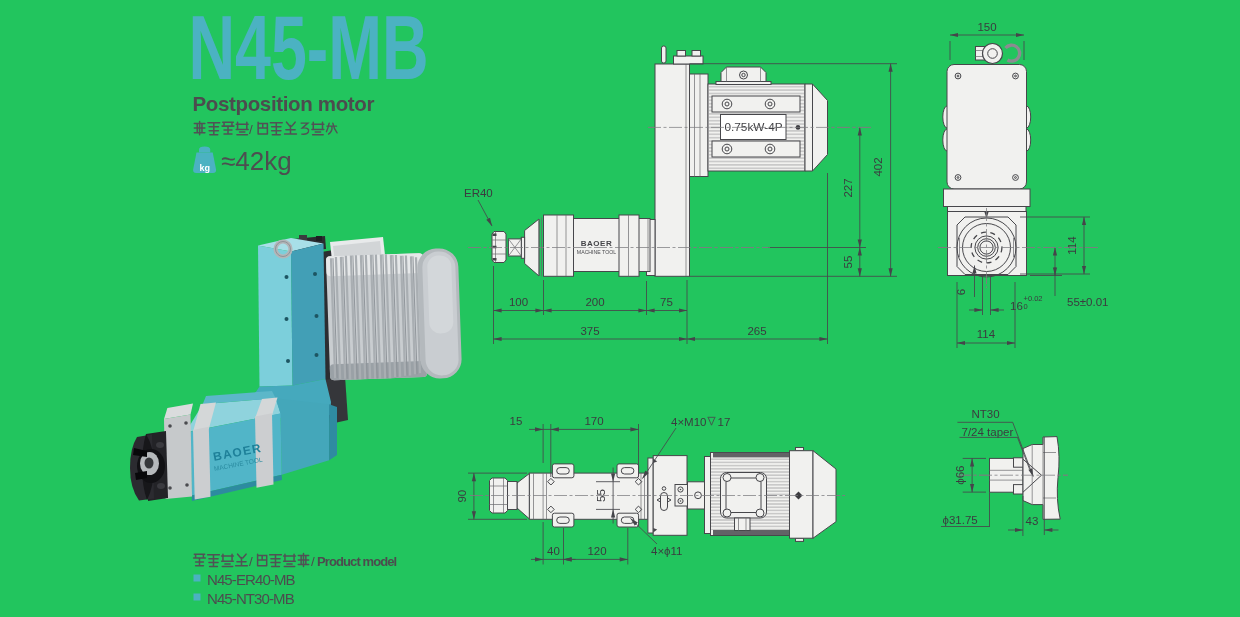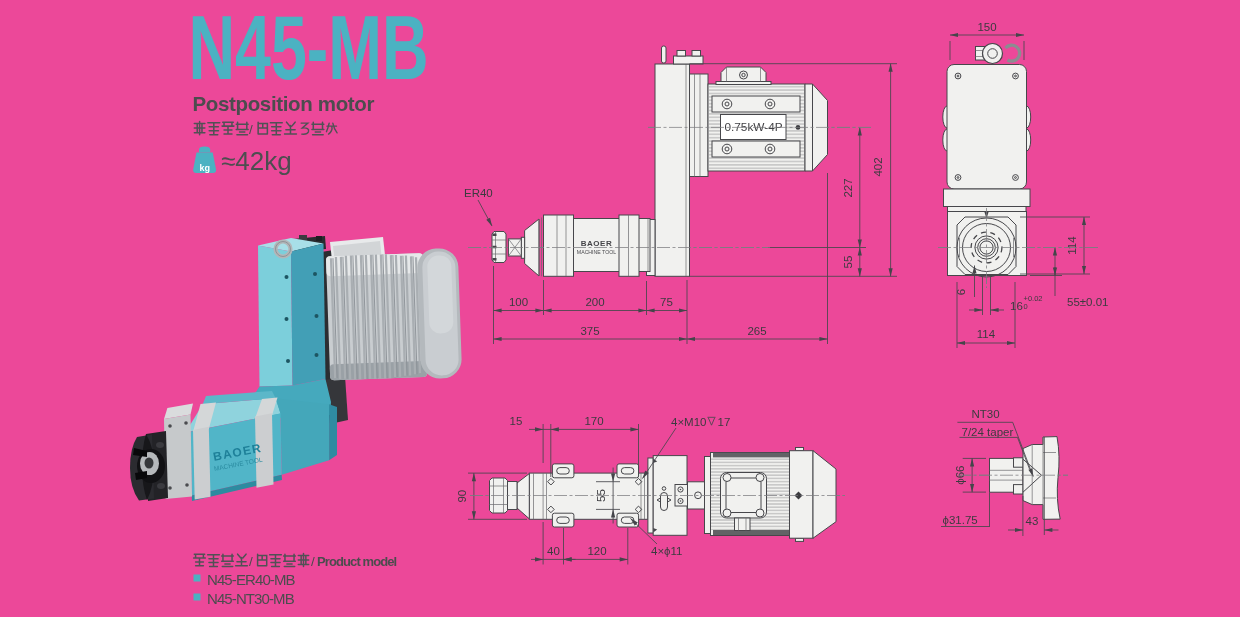--- a/index.html
+++ b/index.html
@@ -1,16 +1,16 @@
 <!DOCTYPE html>
 <html><head>
 <meta charset="utf-8">
 <style>
 html,body{margin:0;padding:0;background:#ffffff;}
-#page{position:relative;width:1240px;height:617px;background:#ec4899;overflow:hidden;font-family:"Liberation Sans",sans-serif;}
+#page{position:relative;width:1240px;height:617px;background:#22c55e;overflow:hidden;font-family:"Liberation Sans",sans-serif;}
 svg{position:absolute;top:0;left:0;}
 .s{stroke:#47474b;stroke-width:1;fill:none}
 .sf{fill:#f1f1ef;stroke:#47474b;stroke-width:1}
 .sw{fill:#fff;stroke:#47474b;stroke-width:1}
 .dl{stroke:#47474b;stroke-width:0.85;fill:none}
 .thin{stroke:#6a6a6e;stroke-width:0.7;fill:none}
 .cl{stroke:#7c7c80;stroke-width:0.75;fill:none;stroke-dasharray:13 2.5 3 2.5}
 .tx{font-family:"Liberation Sans",sans-serif;font-size:11.5px;fill:#3b3b3f}
 .kj{stroke:#515155;stroke-width:1.15;fill:none;stroke-linecap:round}
 </style>

